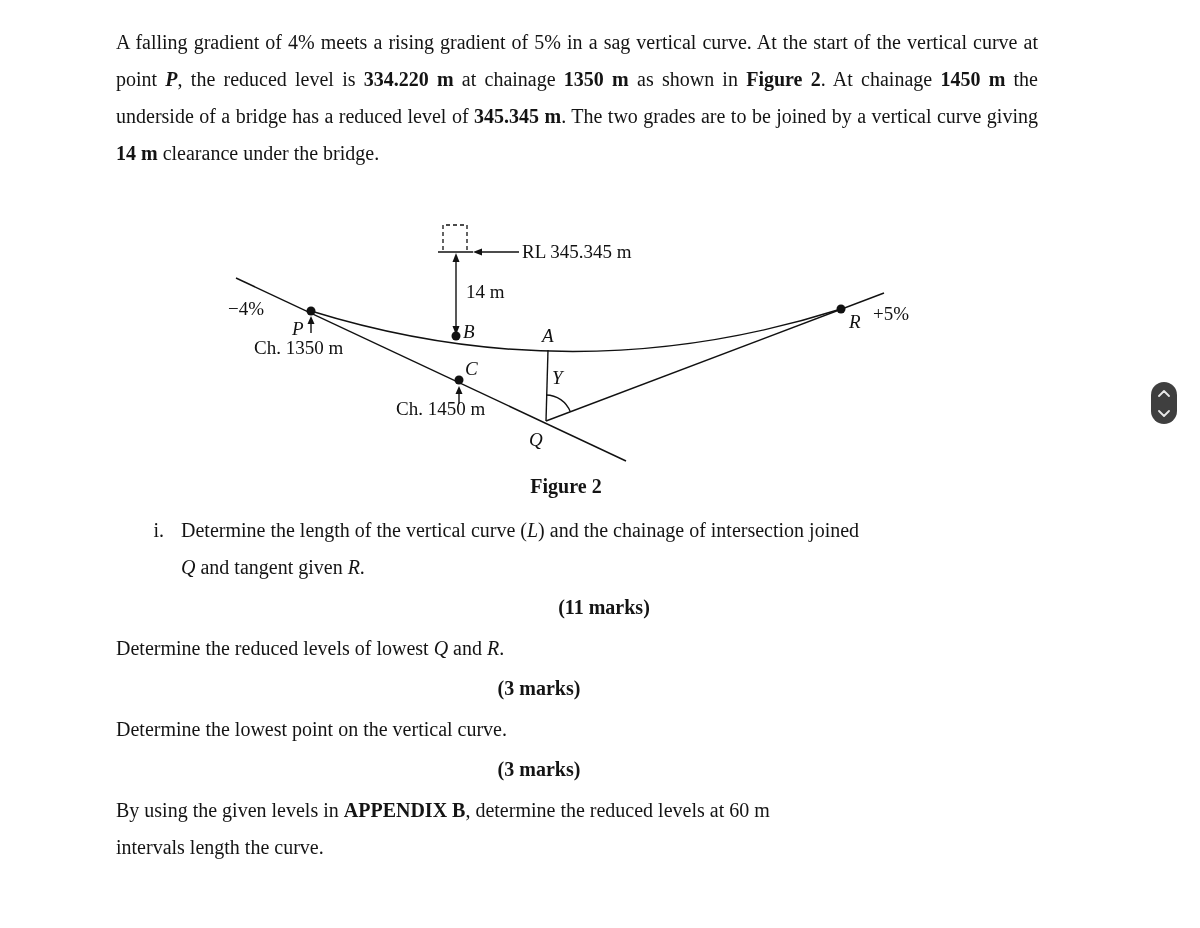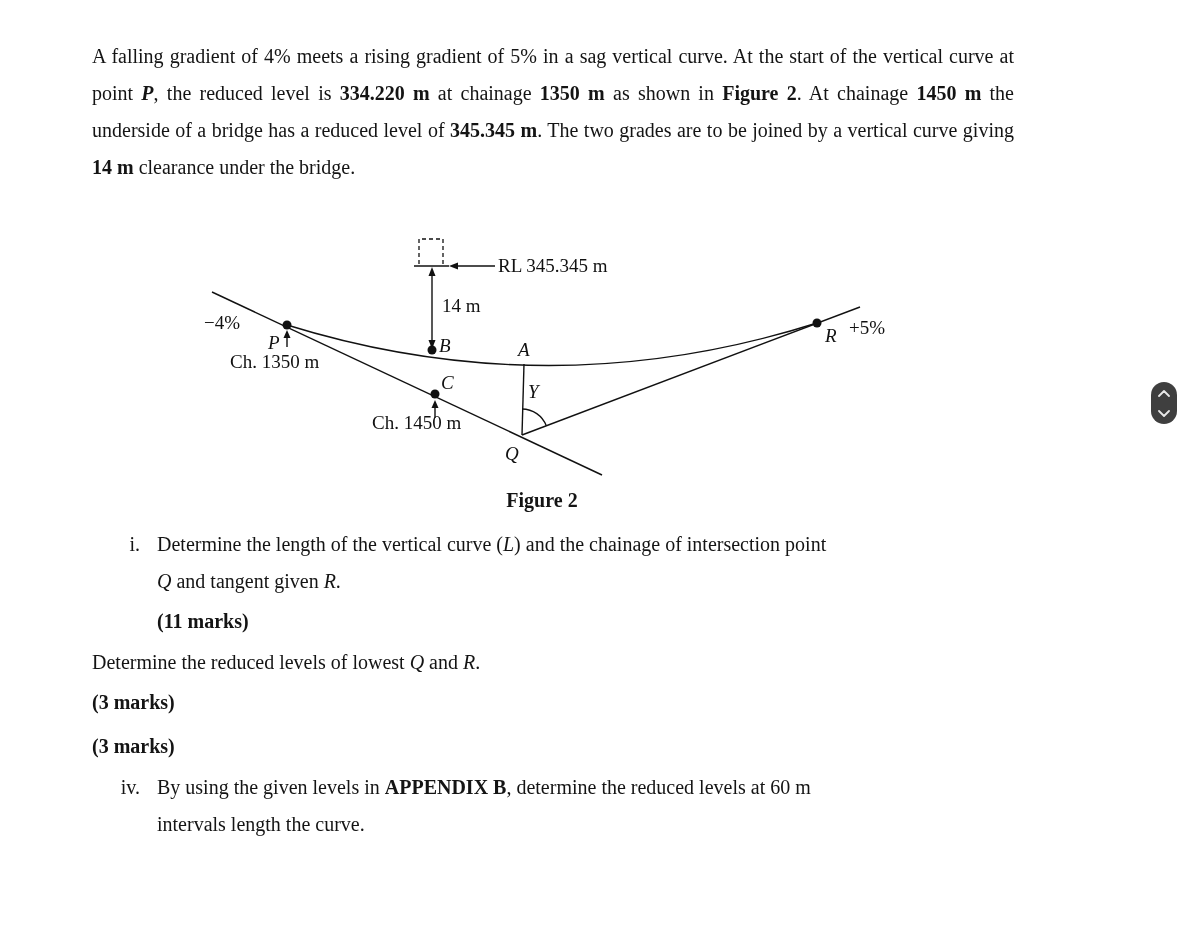--- a/index.html
+++ b/index.html
@@ -7,22 +7,22 @@
     padding: 0;
     width: 1200px;
     height: 928px;
     overflow: hidden;
     background: #ffffff;
     font-family: "Liberation Serif", serif;
     color: #141414;
     position: relative;
   }
   .content {
-    padding-top: 38px;
-    margin-left: 92px;
+    padding-top: 24px;
+    margin-left: 116px;
     width: 922px;
   }
   .intro {
     margin: 0;
     font-size: 20px;
     line-height: 37px;
     text-align: justify;
   }
   .b { font-weight: bold; }
   .i { font-style: italic; }
@@ -55,21 +55,21 @@
   }
   .q-num {
     width: 48px;
     min-width: 48px;
     text-align: right;
     padding-right: 17px;
   }
   .q-body { width: 846px; }
   .q-text { margin: 0; }
   .q-marks {
-    text-align: left;
+    text-align: center;
     font-weight: bold;
     margin: 3px 0 2px 0;
   }
   .scroll-widget {
     position: absolute;
     left: 1151px;
     top: 382px;
     width: 26px;
     height: 42px;
     background: #3f3f3f;
@@ -142,40 +142,40 @@
       <text x="657" y="104">+5%</text>
     </svg>
     <div class="fig-caption">Figure 2</div>
   </div>
 
   <div class="q-list">
 
     <div class="q-item">
       <div class="q-num">i.</div>
       <div class="q-body">
-        <p class="q-text"><span>Determine the length of the vertical curve (</span><span class="i">L</span><span>) and the chainage of intersection point</span><br><span class="i">Q</span><span> and tangent given </span><span class="i">R</span><span>.</span></p>
+        <p class="q-text"><span>Determine the length of the vertical curve (</span><span class="i">L</span><span>) and the chainage of intersection joined</span><br><span class="i">Q</span><span> and tangent given </span><span class="i">R</span><span>.</span></p>
         <div class="q-marks">(11 marks)</div>
       </div>
     </div>
 
     <div class="q-item">
       <div class="q-body">
         <p class="q-text"><span>Determine the reduced levels of lowest </span><span class="i">Q</span><span> and </span><span class="i">R</span><span>.</span></p>
         <div class="q-marks">(3 marks)</div>
       </div>
     </div>
 
     <div class="q-item">
       <div class="q-body">
+        <p class="q-text"><span>Determine the lowest point on the vertical curve.</span></p>
         <div class="q-marks">(3 marks)</div>
       </div>
     </div>
 
     <div class="q-item">
-      <div class="q-num">iv.</div>
       <div class="q-body">
         <p class="q-text"><span>By using the given levels in </span><span class="b">APPENDIX B</span><span>, determine the reduced levels at 60 m</span><br><span>intervals length the curve.</span></p>
       </div>
     </div>
 
   </div>
 </div>
 
 <div class="scroll-widget">
   <div class="scroll-btn">

